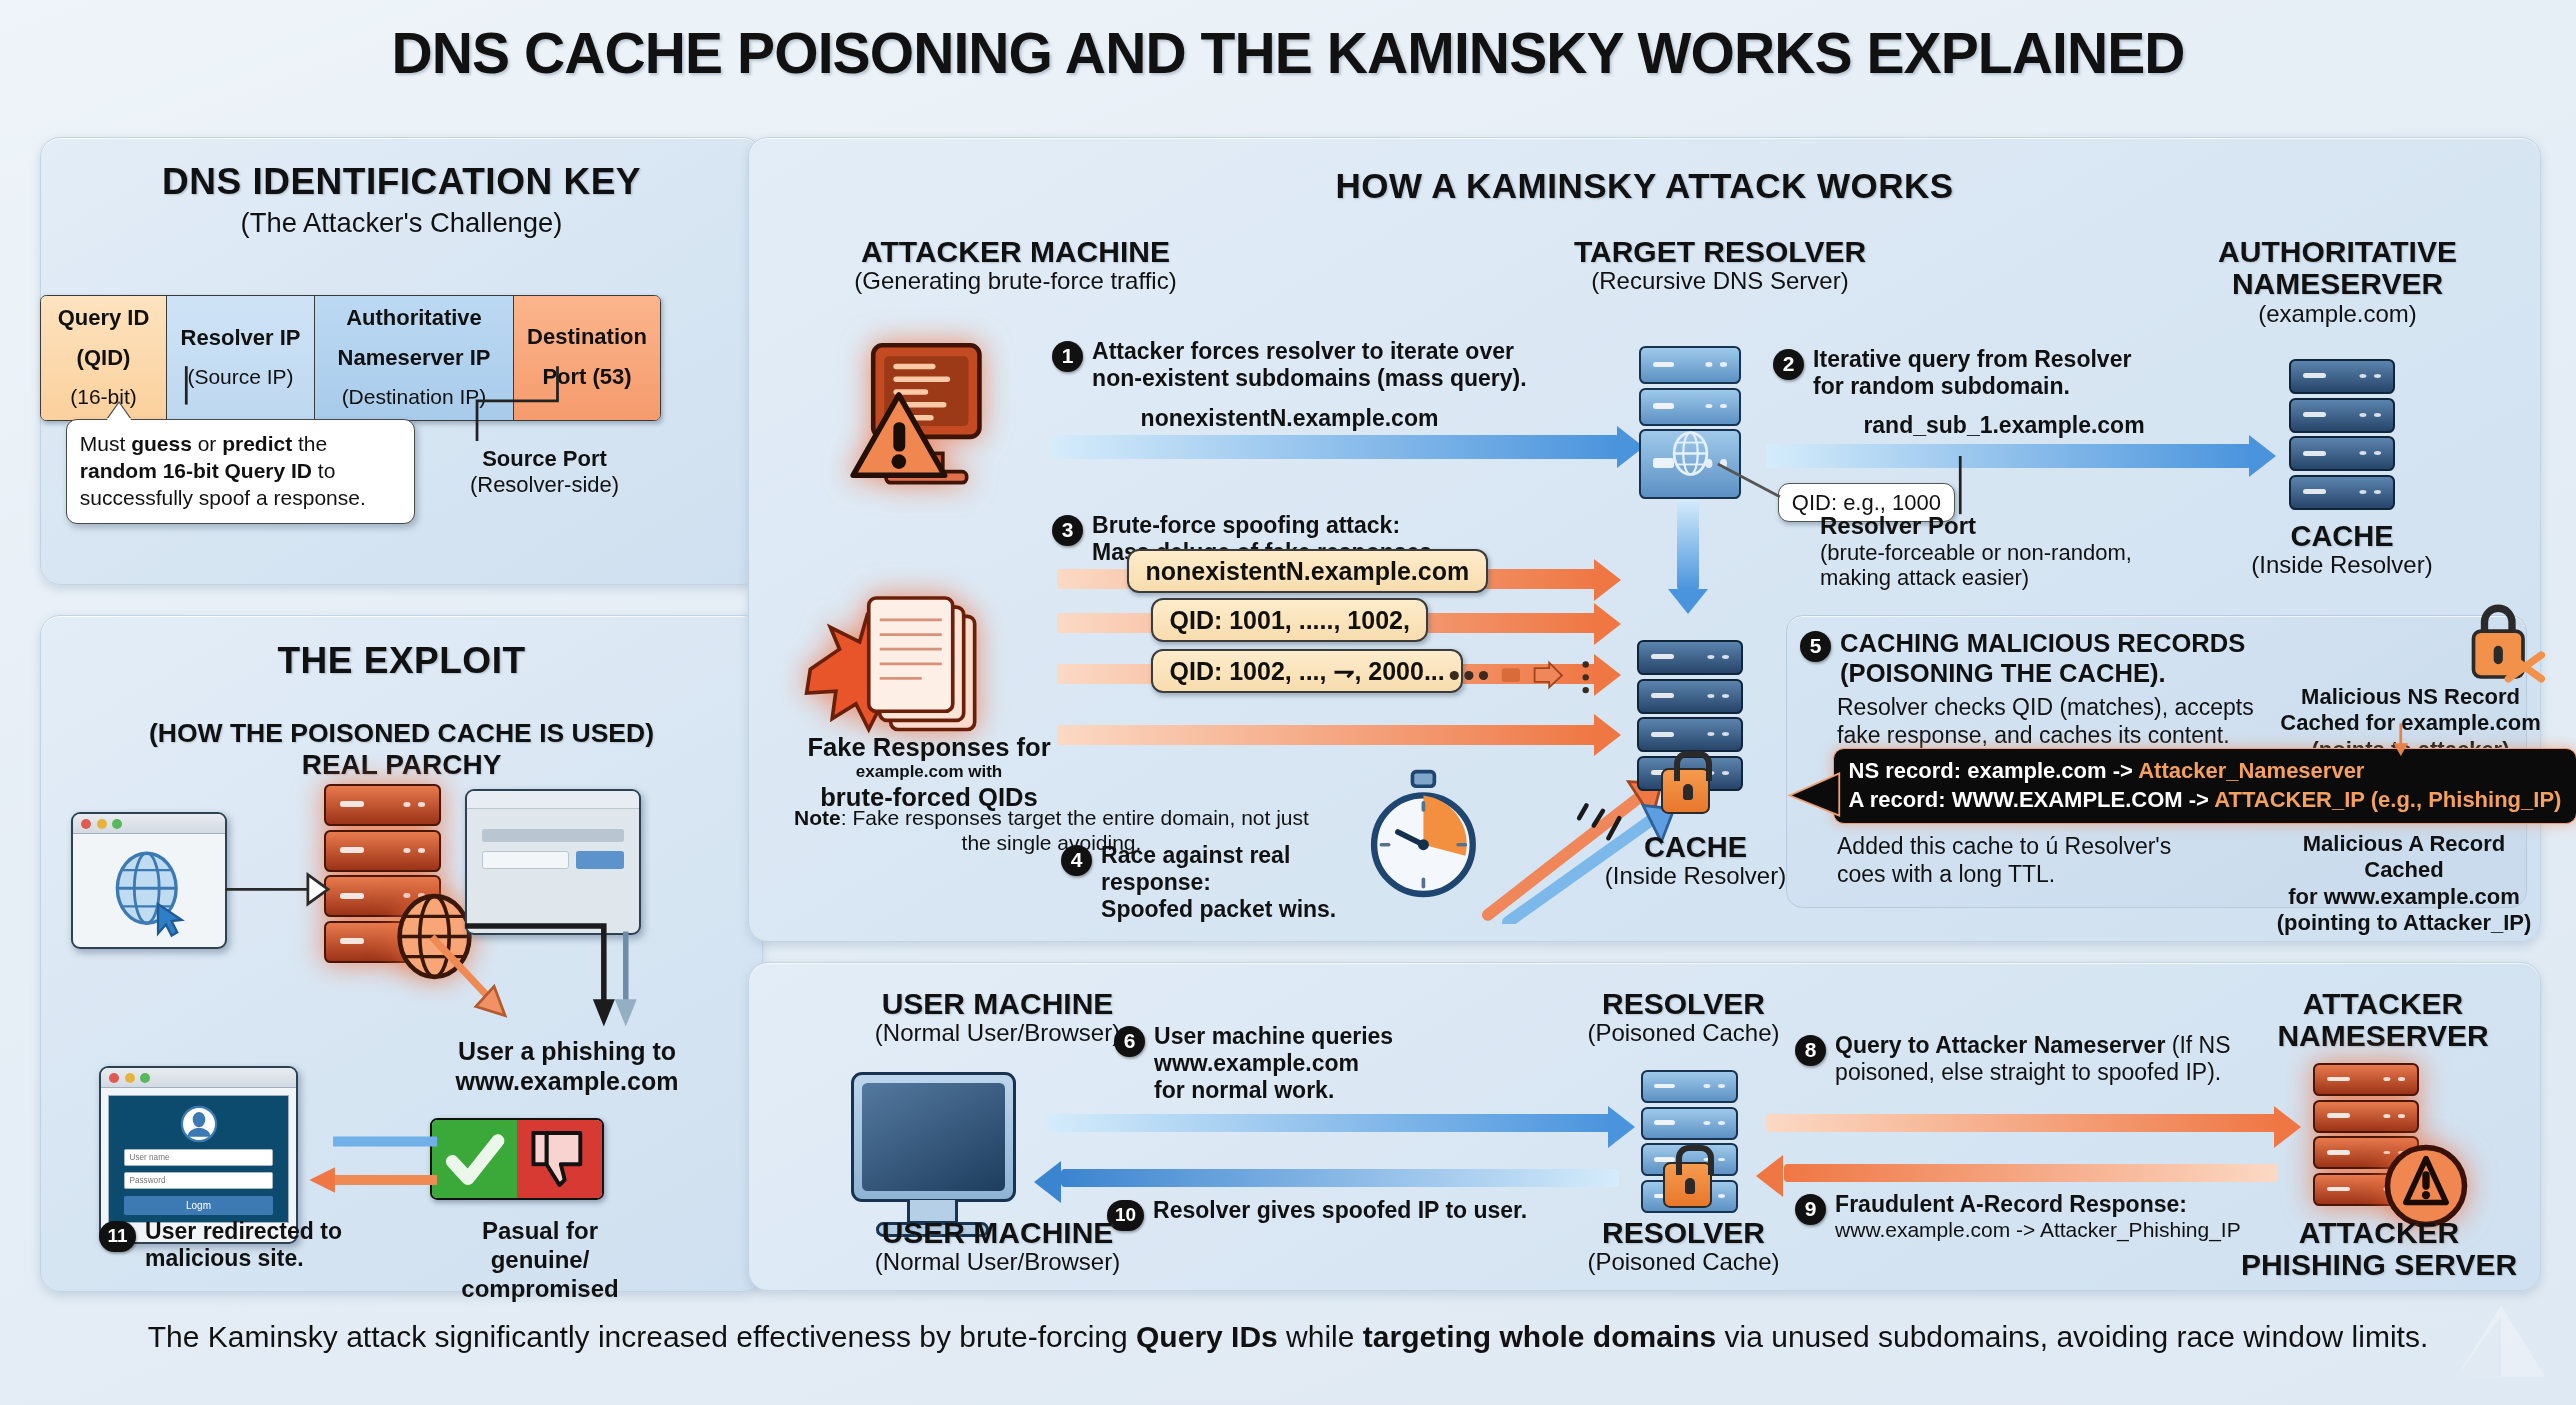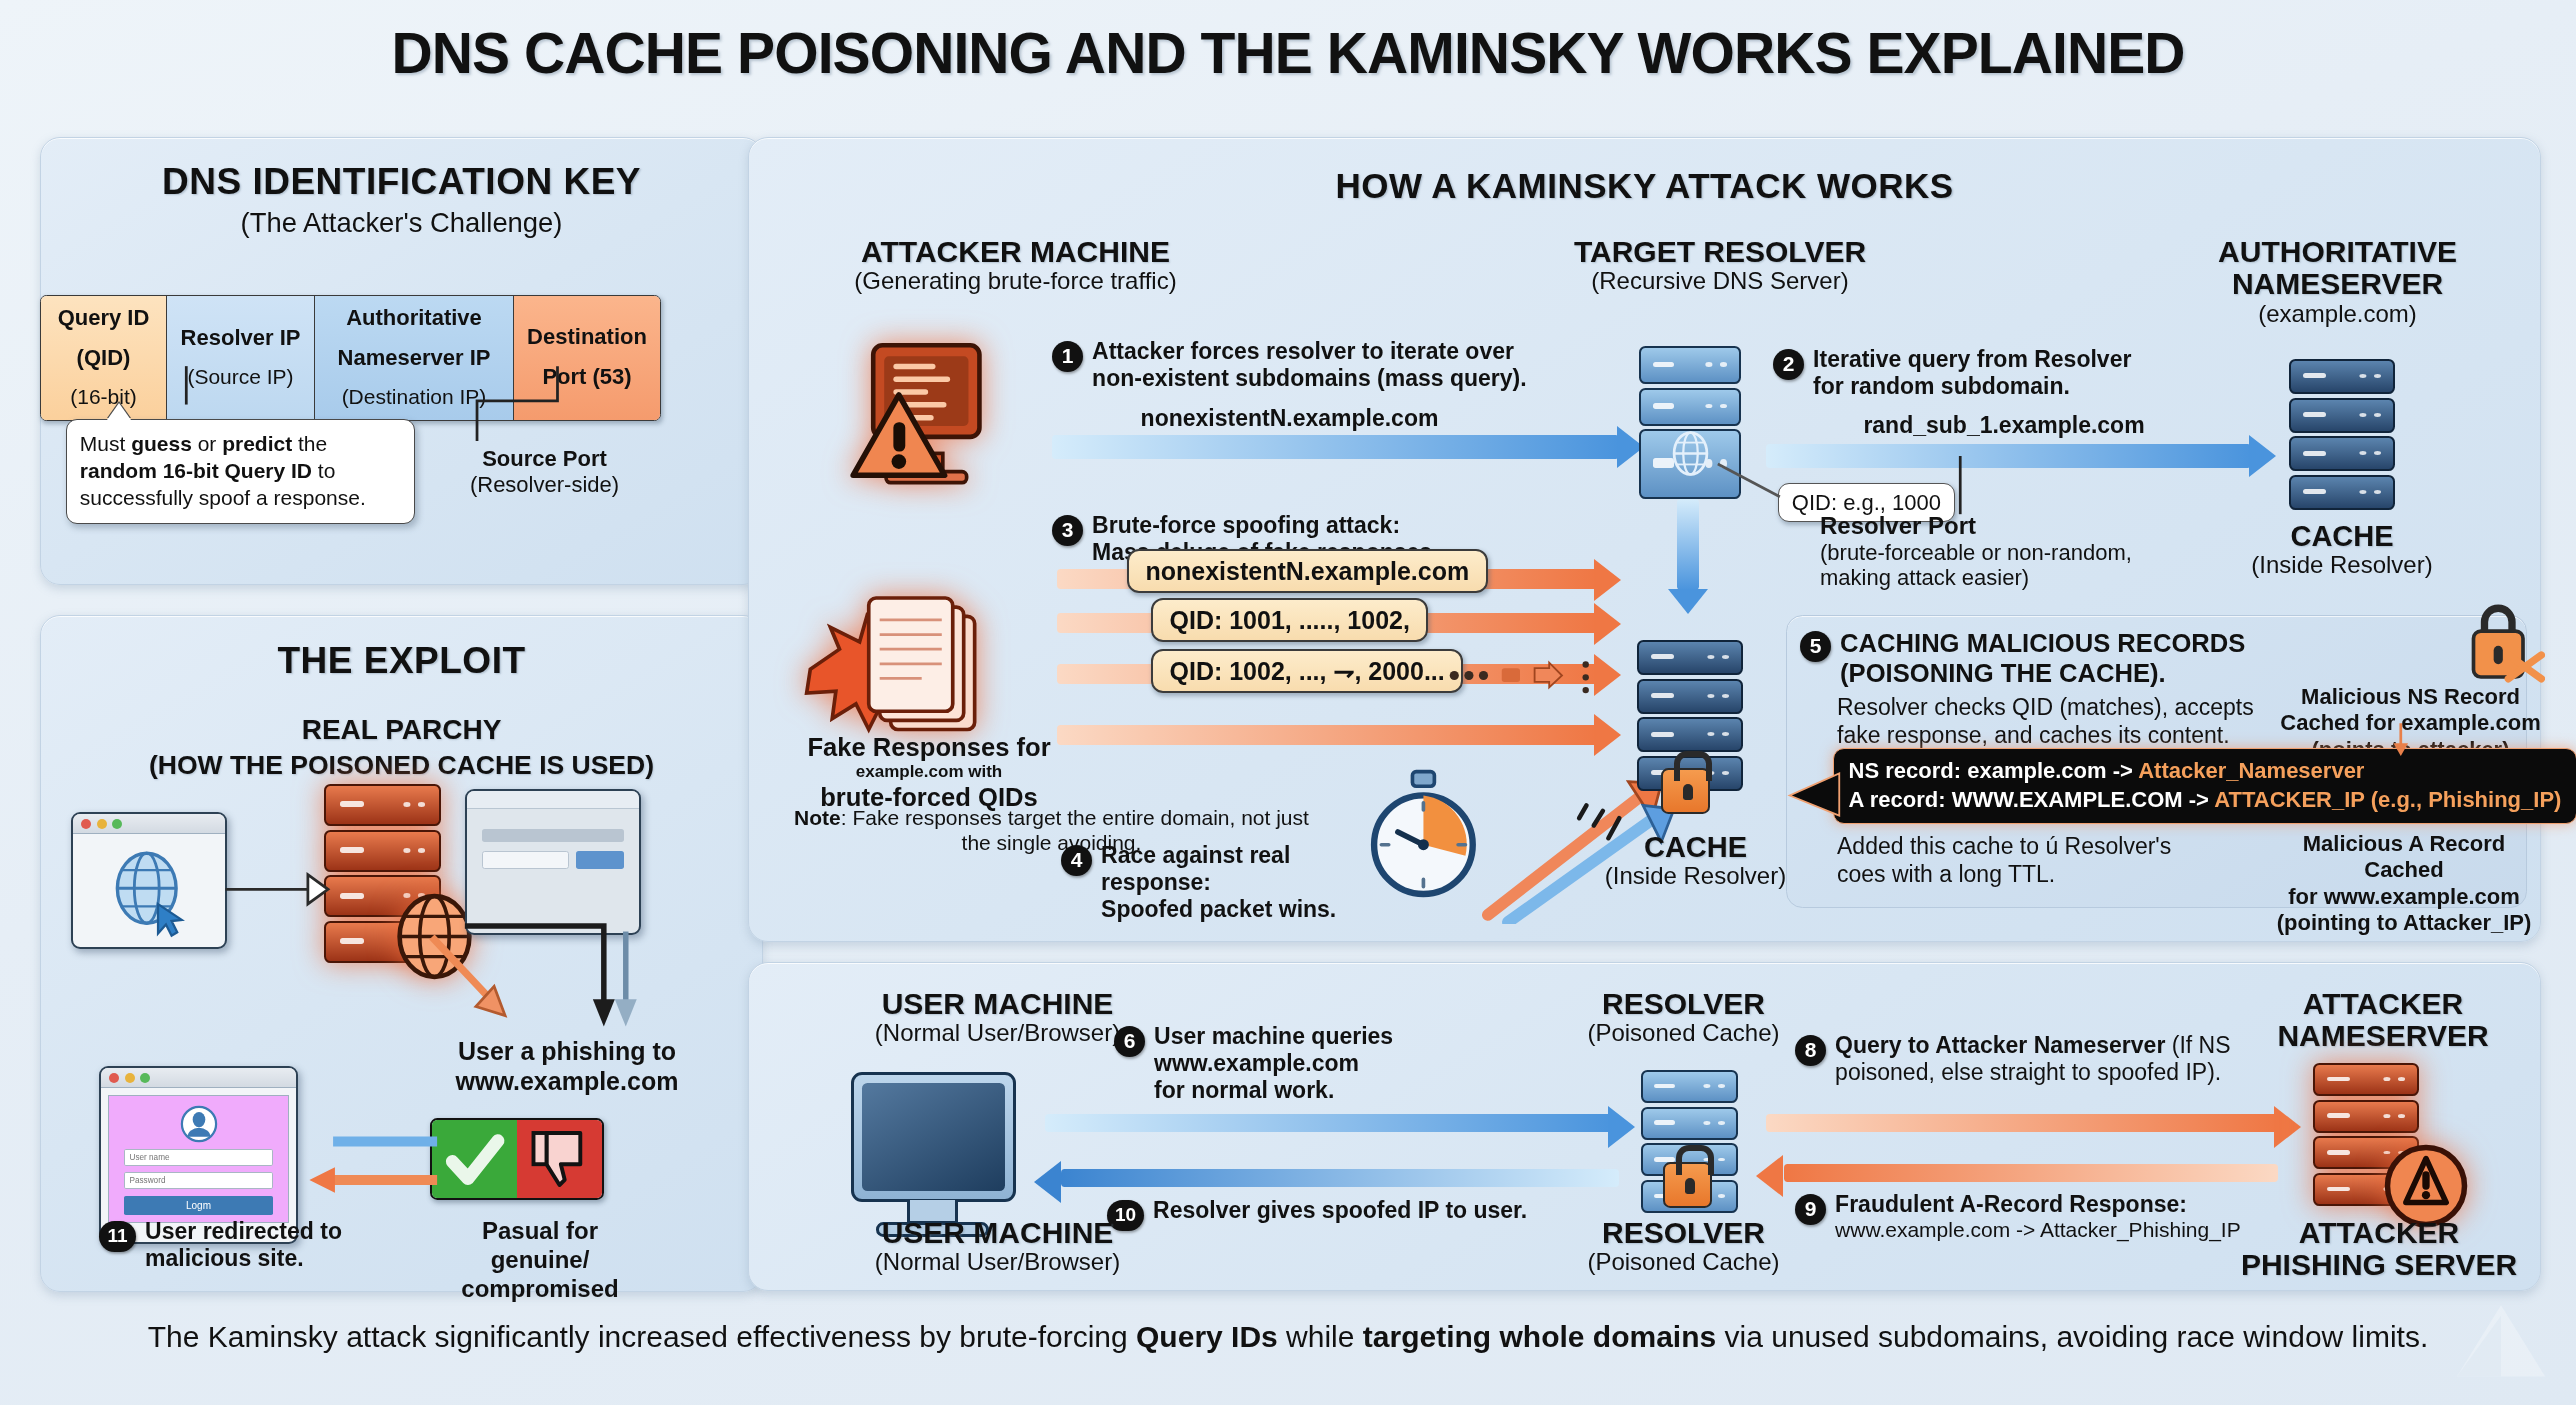--- a/index.html
+++ b/index.html
@@ -175,22 +175,22 @@
 <div class="srcport">
   <div class="b">Source Port</div>
   <div>(Resolver-side)</div>
 </div>
 
 <div class="panel" id="panel-exp"></div>
 <div class="lbl" style="left:40px;top:640px;width:723px;">
   <div class="ptitle">THE EXPLOIT</div>
 </div>
 <div class="lbl" style="left:40px;top:714px;width:723px;">
+  <div style="font-weight:bold;font-size:26.5px;margin-top:3.7px;text-shadow:0.9px 0.9px 1.8px rgba(120,140,160,.4);">(HOW THE POISONED CACHE IS USED)</div>
   <div style="font-weight:bold;font-size:28px;text-shadow:0.9px 0.9px 1.8px rgba(120,140,160,.4);">REAL PARCHY</div>
-  <div style="font-weight:bold;font-size:26.5px;margin-top:3.7px;text-shadow:0.9px 0.9px 1.8px rgba(120,140,160,.4);">(HOW THE POISONED CACHE IS USED)</div>
 </div>
 
 <div class="browser" style="left:71px;top:812px;width:156px;height:137px;">
   <div class="bbar">
     <span class="dot" style="background:#e05a4f;"></span>
     <span class="dot" style="background:#e8b33c;"></span>
     <span class="dot" style="background:#57b95a;"></span>
   </div>
   <svg viewBox="0 0 100 100" style="width:100%;height:calc(100% - 20px);">
     <ellipse cx="48" cy="48" rx="26" ry="31" fill="#bfdcf2" stroke="#3d7ab4" stroke-width="3"></ellipse>
@@ -244,21 +244,21 @@
   <div style="font-size:25px;font-weight:bold;line-height:1.2;">User a phishing to</div>
   <div style="font-size:25px;font-weight:bold;line-height:1.2;">www.example.com</div>
 </div>
 
 <div class="browser" style="left:99px;top:1066px;width:199px;height:178px;">
   <div class="bbar">
     <span class="dot" style="background:#e05a4f;"></span>
     <span class="dot" style="background:#e8b33c;"></span>
     <span class="dot" style="background:#57b95a;"></span>
   </div>
-  <div style="background:#f0abfc;margin:7.3px;height:128px;border:0.9px solid #9fb0c0;padding:7.3px 14.6px;">
+  <div style="background:#0c4a6e;margin:7.3px;height:128px;border:0.9px solid #9fb0c0;padding:7.3px 14.6px;">
     <svg viewBox="0 0 60 60" style="width:38px;height:38px;display:block;margin:1.8px auto 5.5px;">
       <circle cx="30" cy="30" r="27" fill="#fff" stroke="#3d7ab4" stroke-width="3.5"></circle>
       <ellipse cx="30" cy="23" rx="10" ry="12" fill="#3d7ab4"></ellipse>
       <path d="M12 50 a18 14 0 0 1 36 0 z" fill="#3d7ab4"></path>
     </svg>
     <input style="display: block; width: 100%; height: 17.4px; margin-bottom: 5.5px; font-size: 8.2px; padding: 0px 4.6px; border: 0.9px solid rgb(169, 183, 196); border-radius: 1.8px; color: rgb(138, 151, 164);" placeholder="User name">
     <input style="display: block; width: 100%; height: 17.4px; margin-bottom: 6.4px; font-size: 8.2px; padding: 0px 4.6px; border: 0.9px solid rgb(169, 183, 196); border-radius: 1.8px; color: rgb(138, 151, 164);" placeholder="Password">
     <button style="display:block;width:100%;height:19px;background:#3d7ab4;color:#fff;border:none;border-radius:1.8px;font-size:10px;font-family:'Liberation Sans',sans-serif;">Logm</button>
   </div>
 </div>

